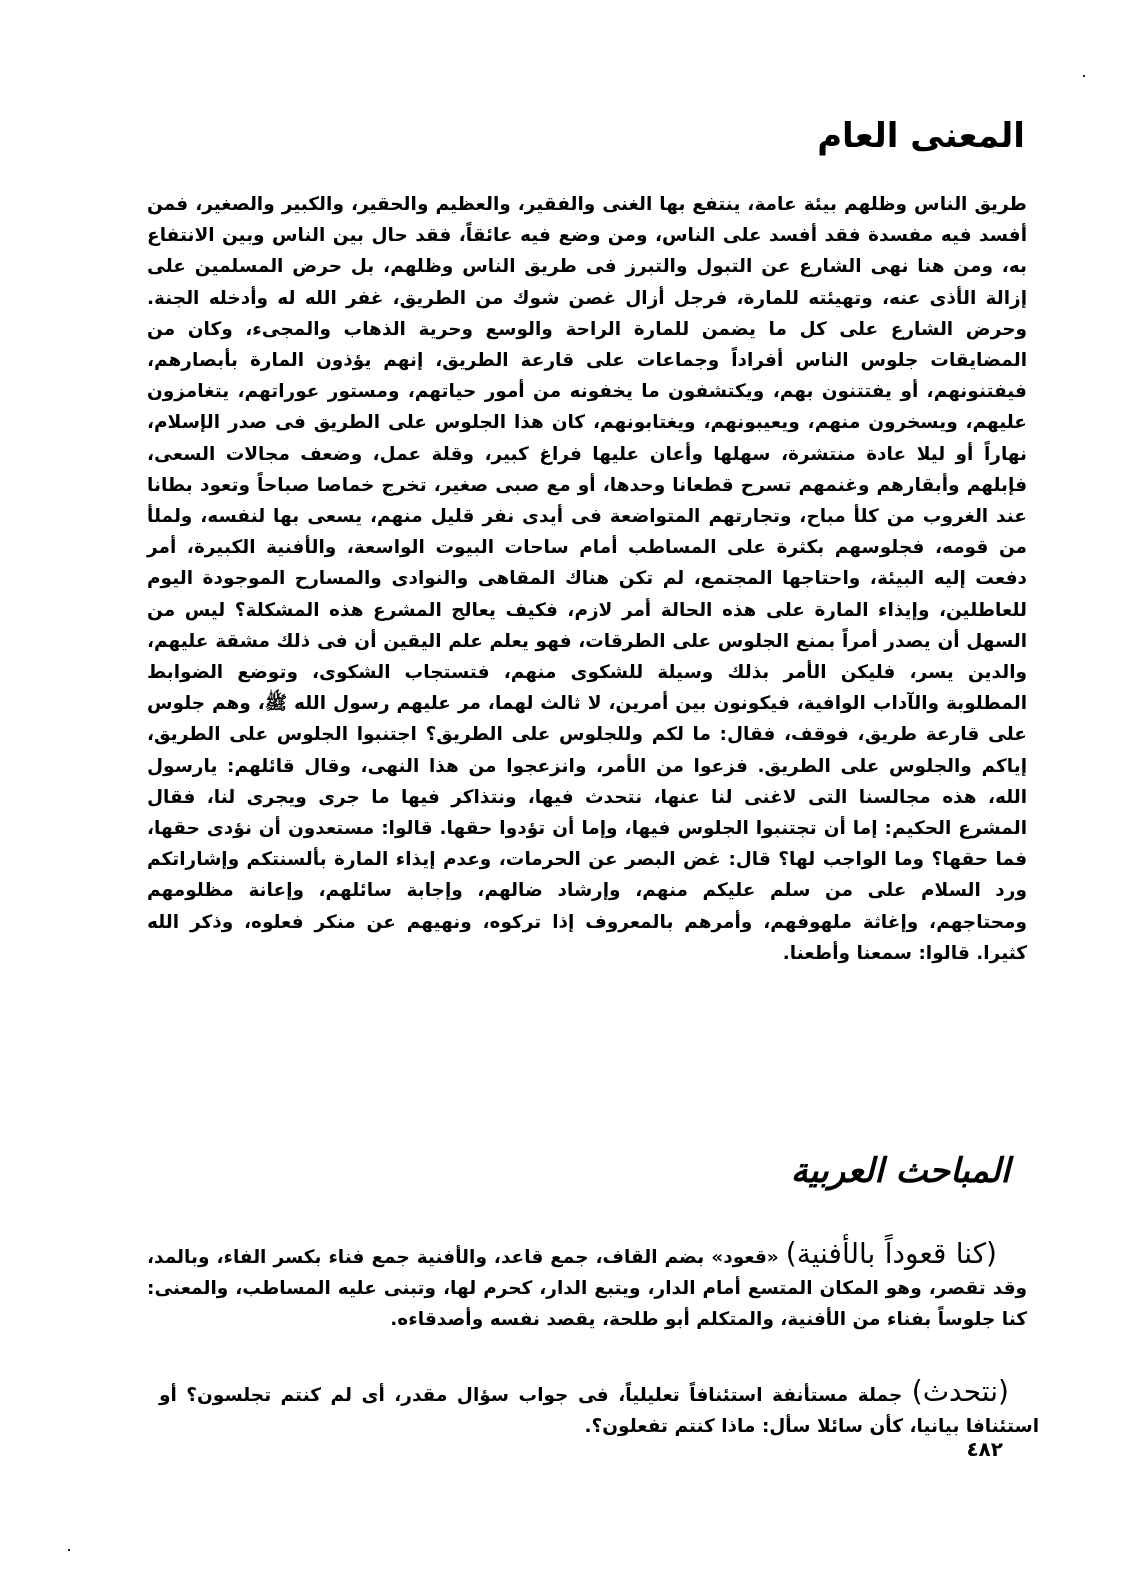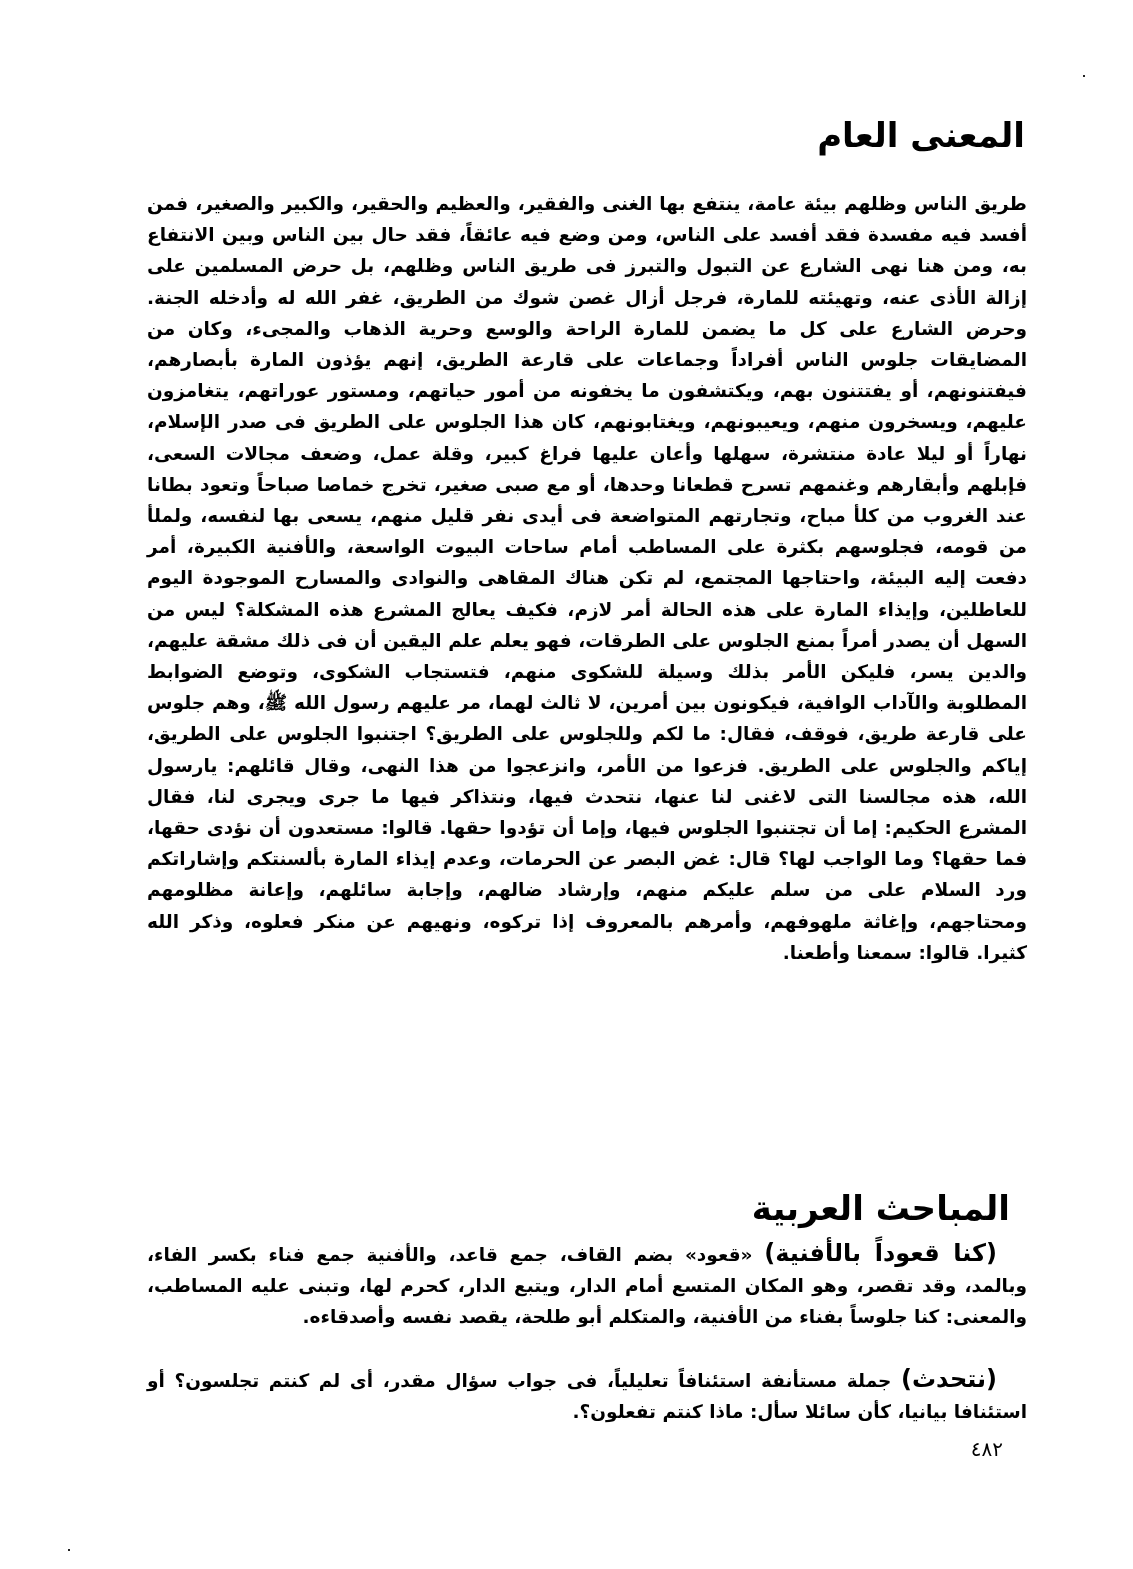--- a/index.html
+++ b/index.html
@@ -7,52 +7,52 @@
     width: 1133px; height: 1569px; position: relative; overflow: hidden;
     font-family: "DejaVu Sans", sans-serif; color: #000;
   }
   .page { position: absolute; left: 130px; top: 0; width: 880px; direction: rtl; }
   .title {
     position: absolute; left: 0; width: 880px; text-align: right;
     font-weight: bold; font-size: 34px; line-height: 40px;
     font-family: "DejaVu Sans", sans-serif;
   }
   .title1 { top: 115px; left: 15px; }
-  .title2 { top: 1188px; left: 0px; }
+  .title2 { top: 1150px; left: 0px; font-style: italic; }
   .para {
     position: absolute; left: 17px; width: 880px;
     font-size: 18.5px; line-height: 31.2px; text-align: justify; text-align-last: right;
     font-weight: bold; letter-spacing: -0.3px;
     font-family: "DejaVu Sans", sans-serif;
   }
   .para1 { top: 188px; }
   .para2 { top: 1238px; text-indent: 30px; }
   .para3 { top: 1364px; text-indent: 30px; }
-  .term { font-size: 24px; font-weight: bold; }
+  .term { font-size: 28px; font-weight: normal; }
   .pagenum {
     position: absolute; right: 130px; top: 1437px;
-    font-size: 20px; font-weight: normal; direction: rtl;
+    font-size: 20px; font-weight: bold; direction: rtl;
   }
   .dot { position: absolute; width: 2px; height: 2px; background: #222; }
 </style>
 </head>
 <body>
 
 <div class="dot" style="left:1083px;top:75px;"></div>
 <div class="dot" style="left:68px;top:1549px;"></div>
 
 <div class="page">
   <div class="title title1">المعنى العام</div>
 
   <p class="para para1" style="margin:0;">طريق الناس وظلهم بيئة عامة، ينتفع بها الغنى والفقير، والعظيم والحقير، والكبير والصغير، فمن أفسد فيه مفسدة فقد أفسد على الناس، ومن وضع فيه عائقاً، فقد حال بين الناس وبين الانتفاع به، ومن هنا نهى الشارع عن التبول والتبرز فى طريق الناس وظلهم، بل حرض المسلمين على إزالة الأذى عنه، وتهيئته للمارة، فرجل أزال غصن شوك من الطريق، غفر الله له وأدخله الجنة. وحرض الشارع على كل ما يضمن للمارة الراحة والوسع وحرية الذهاب والمجىء، وكان من المضايقات جلوس الناس أفراداً وجماعات على قارعة الطريق، إنهم يؤذون المارة بأبصارهم، فيفتنونهم، أو يفتتنون بهم، ويكتشفون ما يخفونه من أمور حياتهم، ومستور عوراتهم، يتغامزون عليهم، ويسخرون منهم، ويعيبونهم، ويغتابونهم، كان هذا الجلوس على الطريق فى صدر الإسلام، نهاراً أو ليلا عادة منتشرة، سهلها وأعان عليها فراغ كبير، وقلة عمل، وضعف مجالات السعى، فإبلهم وأبقارهم وغنمهم تسرح قطعانا وحدها، أو مع صبى صغير، تخرج خماصا صباحاً وتعود بطانا عند الغروب من كلأ مباح، وتجارتهم المتواضعة فى أيدى نفر قليل منهم، يسعى بها لنفسه، ولملأ من قومه، فجلوسهم بكثرة على المساطب أمام ساحات البيوت الواسعة، والأفنية الكبيرة، أمر دفعت إليه البيئة، واحتاجها المجتمع، لم تكن هناك المقاهى والنوادى والمسارح الموجودة اليوم للعاطلين، وإيذاء المارة على هذه الحالة أمر لازم، فكيف يعالج المشرع هذه المشكلة؟ ليس من السهل أن يصدر أمراً بمنع الجلوس على الطرقات، فهو يعلم علم اليقين أن فى ذلك مشقة عليهم، والدين يسر، فليكن الأمر بذلك وسيلة للشكوى منهم، فتستجاب الشكوى، وتوضع الضوابط المطلوبة والآداب الوافية، فيكونون بين أمرين، لا ثالث لهما، مر عليهم رسول الله ﷺ، وهم جلوس على قارعة طريق، فوقف، فقال: ما لكم وللجلوس على الطريق؟ اجتنبوا الجلوس على الطريق، إياكم والجلوس على الطريق. فزعوا من الأمر، وانزعجوا من هذا النهى، وقال قائلهم: يارسول الله، هذه مجالسنا التى لاغنى لنا عنها، نتحدث فيها، ونتذاكر فيها ما جرى ويجرى لنا، فقال المشرع الحكيم: إما أن تجتنبوا الجلوس فيها، وإما أن تؤدوا حقها. قالوا: مستعدون أن نؤدى حقها، فما حقها؟ وما الواجب لها؟ قال: غض البصر عن الحرمات، وعدم إيذاء المارة بألسنتكم وإشاراتكم ورد السلام على من سلم عليكم منهم، وإرشاد ضالهم، وإجابة سائلهم، وإعانة مظلومهم ومحتاجهم، وإغاثة ملهوفهم، وأمرهم بالمعروف إذا تركوه، ونهيهم عن منكر فعلوه، وذكر الله كثيرا. قالوا: سمعنا وأطعنا.</p>
 
   <div class="title title2">المباحث العربية</div>
 
   <p class="para para2" style="margin:0;">
     <span class="term">(كنا قعوداً بالأفنية)</span><span> «قعود» بضم القاف، جمع قاعد، والأفنية جمع فناء بكسر الفاء، وبالمد، وقد تقصر، وهو المكان المتسع أمام الدار، ويتبع الدار، كحرم لها، وتبنى عليه المساطب، والمعنى: كنا جلوساً بفناء من الأفنية، والمتكلم أبو طلحة، يقصد نفسه وأصدقاءه.</span>
   </p>
 
-  <p class="para para3" style="margin:0;">
+  <p class="para para3" style="margin:12px;">
     <span class="term">(نتحدث)</span><span> جملة مستأنفة استئنافاً تعليلياً، فى جواب سؤال مقدر، أى لم كنتم تجلسون؟ أو استئنافا بيانيا، كأن سائلا سأل: ماذا كنتم تفعلون؟.</span>
   </p>
 </div>
 
 <div class="pagenum">٤٨٢</div>
 
 </body></html>

